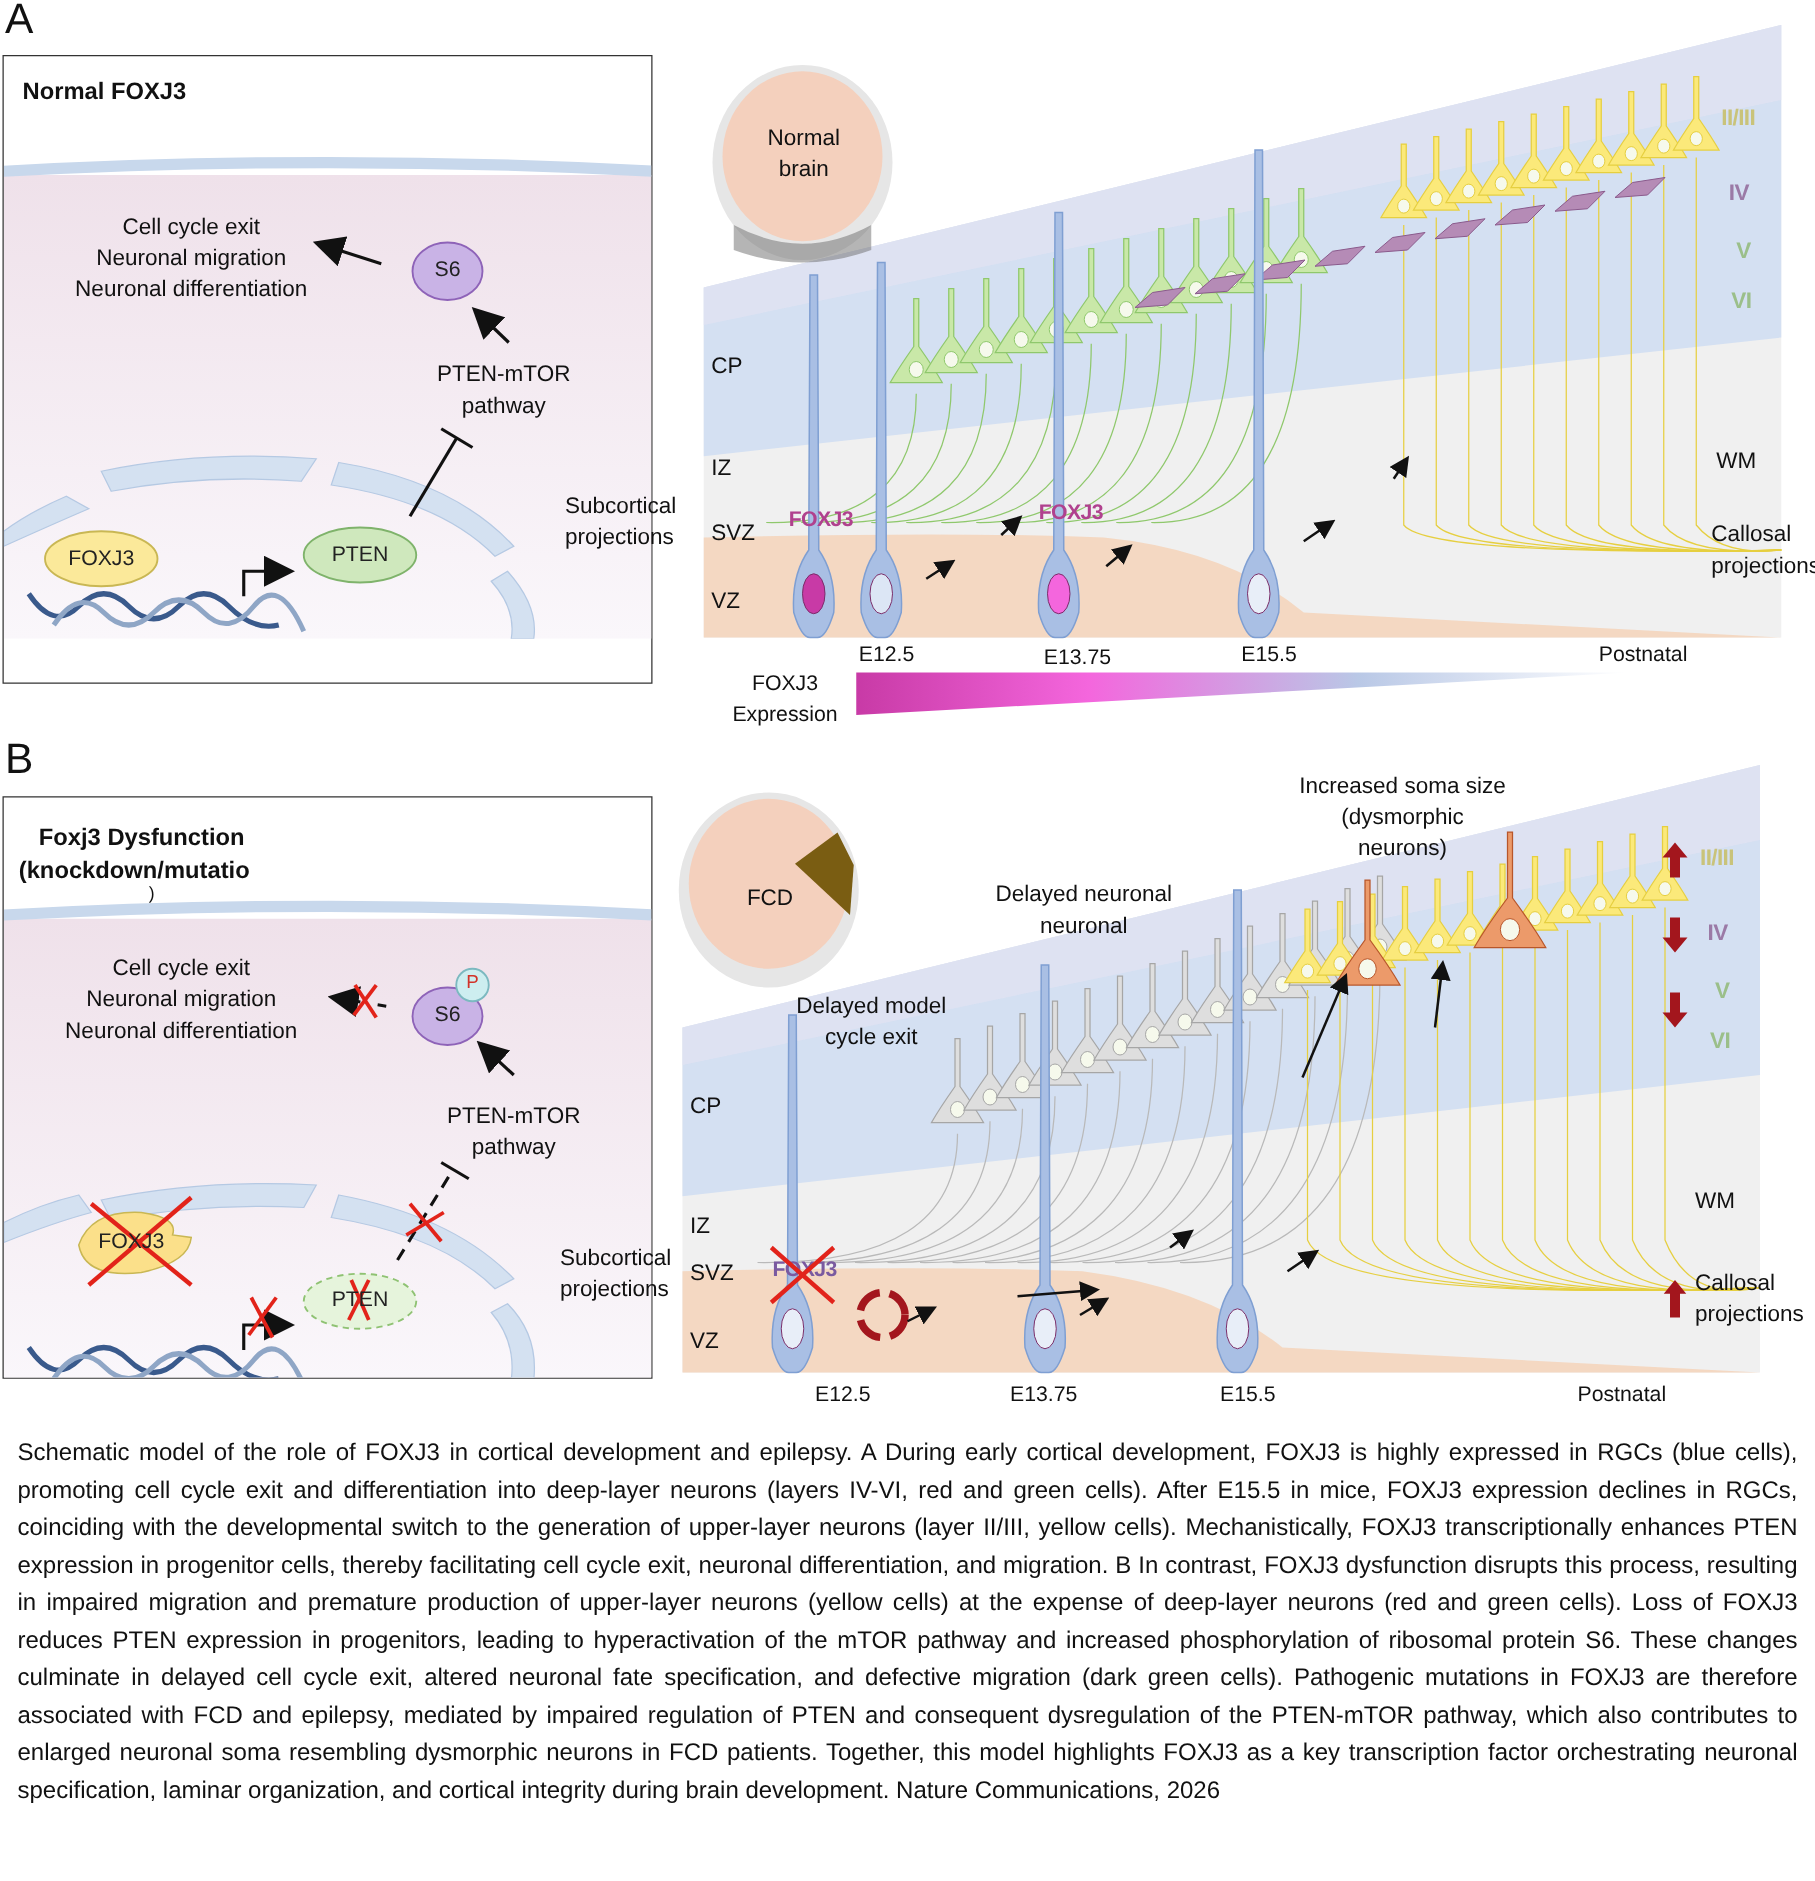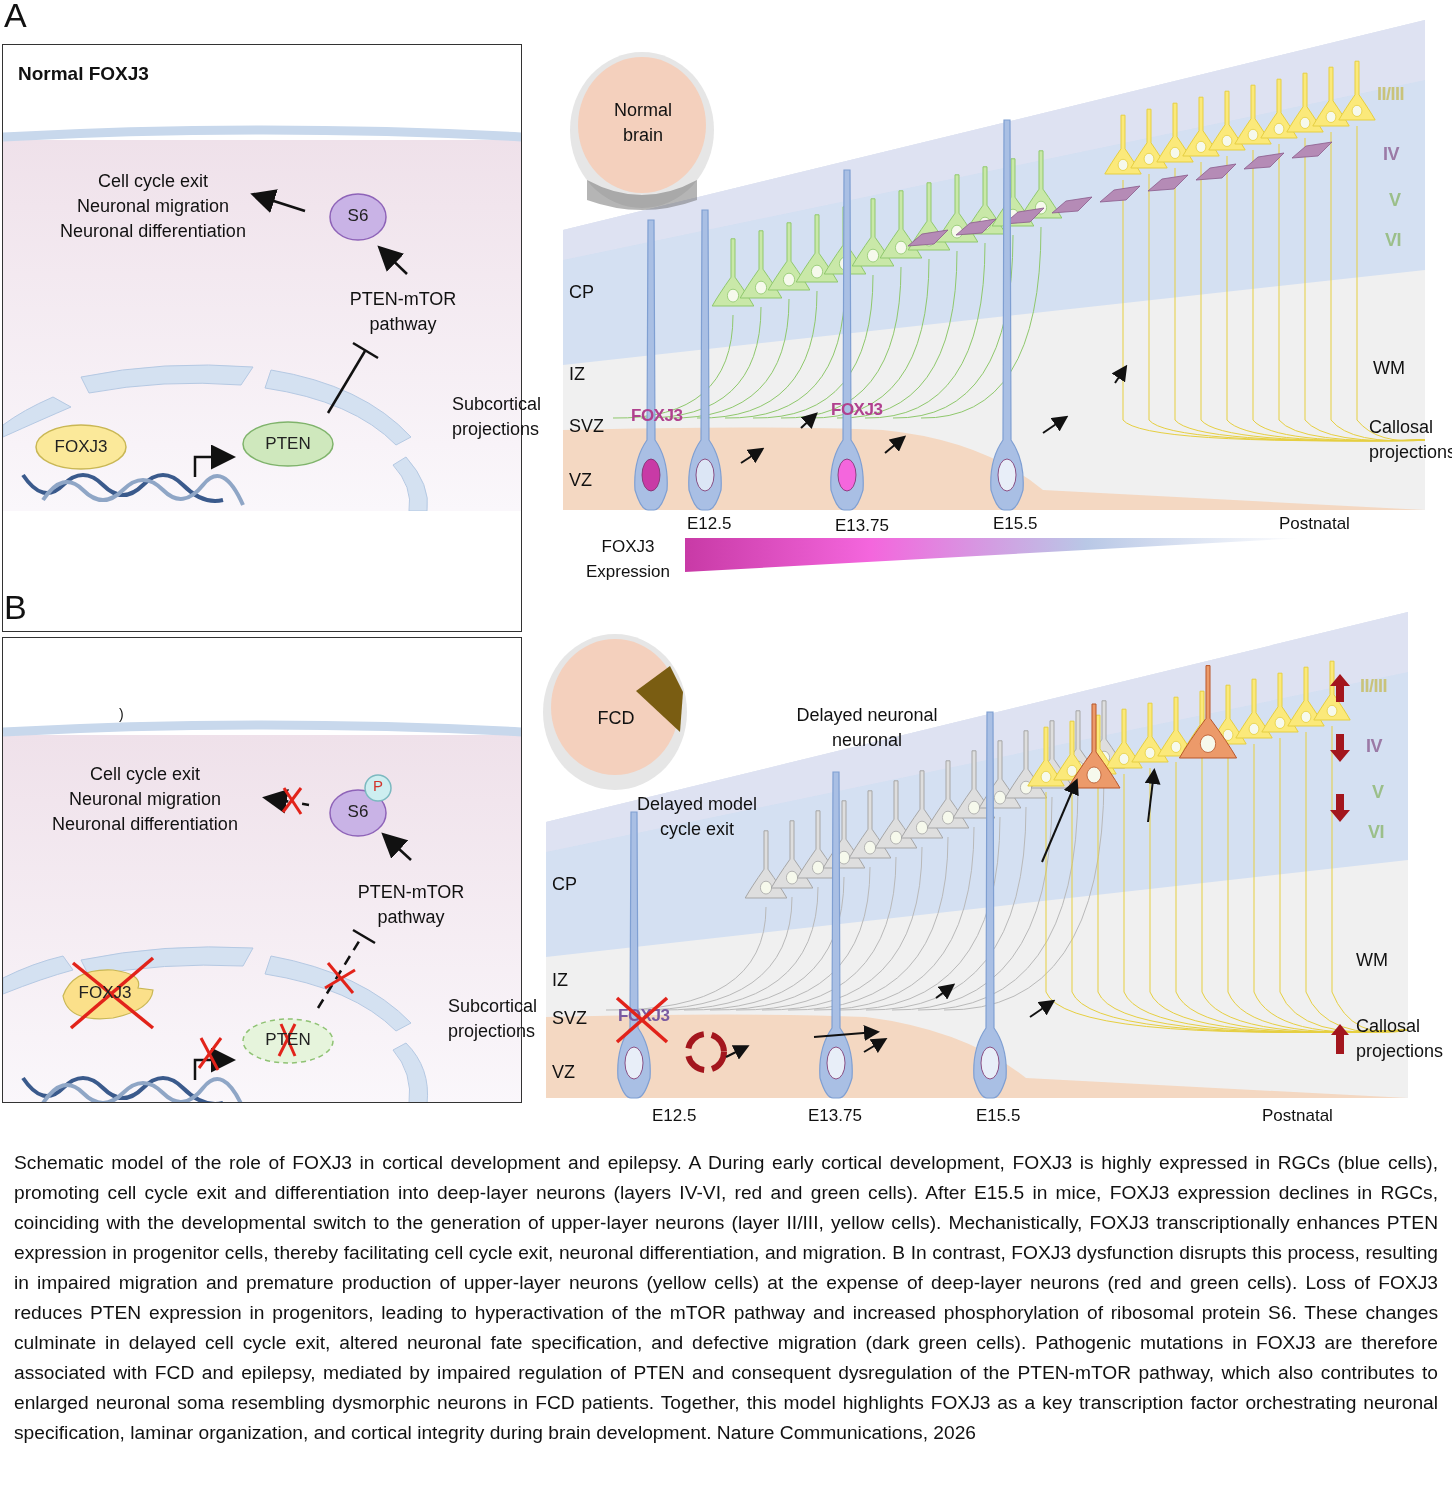--- a/index.html
+++ b/index.html
@@ -25,21 +25,21 @@
   .side-label { position: absolute; font-size: 18px; line-height: 25px; color: #111; }
 
   .caption { position: absolute; left: 14px; top: 1148px; width: 1424px; font-size: 19.2px; line-height: 30px; text-align: justify; color: #111; }
   .caption b { font-weight: normal; }
 </style>
 </head>
 <body>
 
 <div class="panel-letter" style="left:4px; top:-4px;">A</div>
 
-<div class="mech-box" style="top:44px; height:588px;">
+<div class="mech-box" style="top:44px; height:503px;">
   <svg class="mech-svg" width="520" height="466">
     <defs>
       <linearGradient id="cytoA" x1="0" y1="0" x2="0" y2="1">
         <stop offset="0" stop-color="#efe1ea"></stop>
           <stop offset="1" stop-color="#faf7fb"></stop>
       </linearGradient>
       <marker id="arrBlk" markerWidth="10" markerHeight="10" refX="8" refY="5" orient="auto">
         <path d="M0,0 L10,5 L0,10 Z" fill="#111"></path>
       </marker>
     </defs>
@@ -330,20 +330,24 @@
     </g>
     <ellipse cx="355" cy="175" rx="28" ry="23" fill="#c9b3e6" stroke="#8e63b8" stroke-width="1.5"></ellipse>
     <circle cx="375" cy="150" r="13" fill="#cdeef0" stroke="#7cb9c0" stroke-width="1.5"></circle>
     <line x1="408" y1="222" x2="382" y2="198" stroke="#111" stroke-width="2.5" marker-end="url(#arrBlk2)"></line>
     <line x1="306" y1="167" x2="264" y2="160" stroke="#111" stroke-width="2.5" stroke-dasharray="7,14" marker-end="url(#arrBlk2)"></line>
     <g stroke="#e2231a" stroke-width="3">
       <line x1="281" y1="150" x2="298" y2="176"></line>
         <line x1="298" y1="150" x2="280" y2="174"></line>
     </g>
   </svg>
+  <div class="mech-title" style="left:12px; top:20px;">
+    <div style="padding-left:16px;">Foxj3 Dysfunction</div>
+    <div>(knockdown/mutatio</div>
+  </div>
   <div style="position:absolute; left:116px; top:68px; font-size:14px;">)</div>
   <div class="mech-text" style="left:22px; top:124px; width:240px;">
     <div>Cell cycle exit</div>
     <div>Neuronal migration</div>
     <div>Neuronal differentiation</div>
   </div>
   <div class="node-label" style="left:327px; top:164px; width:56px;">S6</div>
   <div class="node-label" style="left:362px; top:139px; width:26px; color:#d2332a; font-size:15px;">P</div>
   <div class="mech-text" style="left:338px; top:242px; width:140px;">
     <div>PTEN-mTOR</div>
@@ -531,20 +535,25 @@
   <div class="anno" style="left:30px; top:94px; width:80px;text-align:center;">FCD</div>
 
   <div class="anno" style="left:86px; top:180px; width:130px;">
     <div>Delayed model</div>
     <div>cycle exit</div>
   </div>
   <div class="anno" style="left:236px; top:91px; width:170px;">
     <div>Delayed neuronal</div>
     <div>neuronal</div>
   </div>
+  <div class="anno" style="left:476px; top:4px; width:200px;">
+    <div>Increased soma size</div>
+    <div>(dysmorphic</div>
+    <div>neurons)</div>
+  </div>
 
   <div class="zone-label" style="left:6px; top:262px;">CP</div>
   <div class="zone-label" style="left:6px; top:358px;">IZ</div>
   <div class="zone-label" style="left:6px; top:396px;">SVZ</div>
   <div class="zone-label" style="left:6px; top:450px;">VZ</div>
   <div class="zone-label" style="left:810px; top:338px;">WM</div>
 
   <svg style="left:782px; top:60px;" width="24" height="200">
     <path d="M12,2 L22,14 L16,14 L16,30 L8,30 L8,14 L2,14 Z" fill="#a3161d"></path>
     <path d="M12,90 L22,78 L16,78 L16,62 L8,62 L8,78 L2,78 Z" fill="#a3161d"></path>

